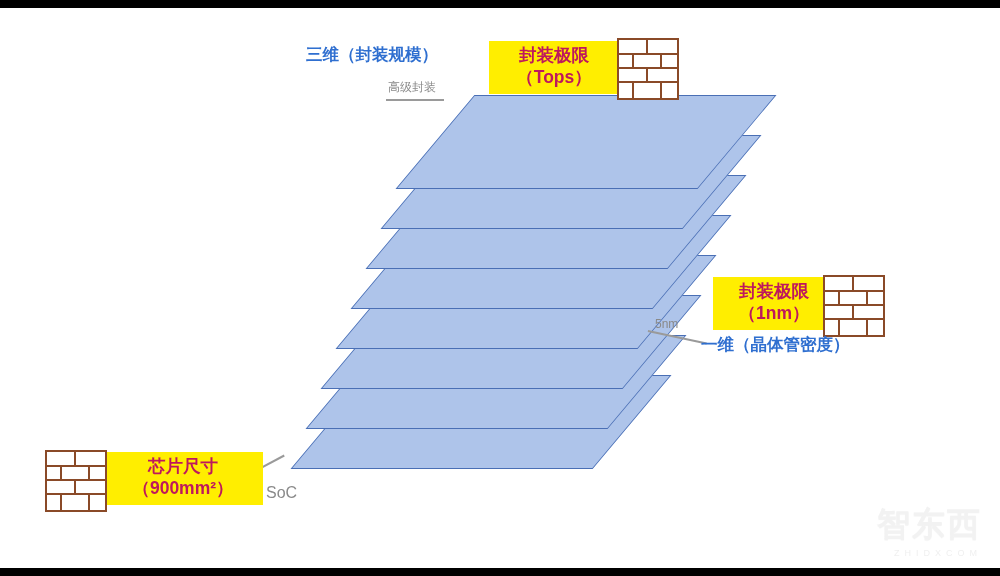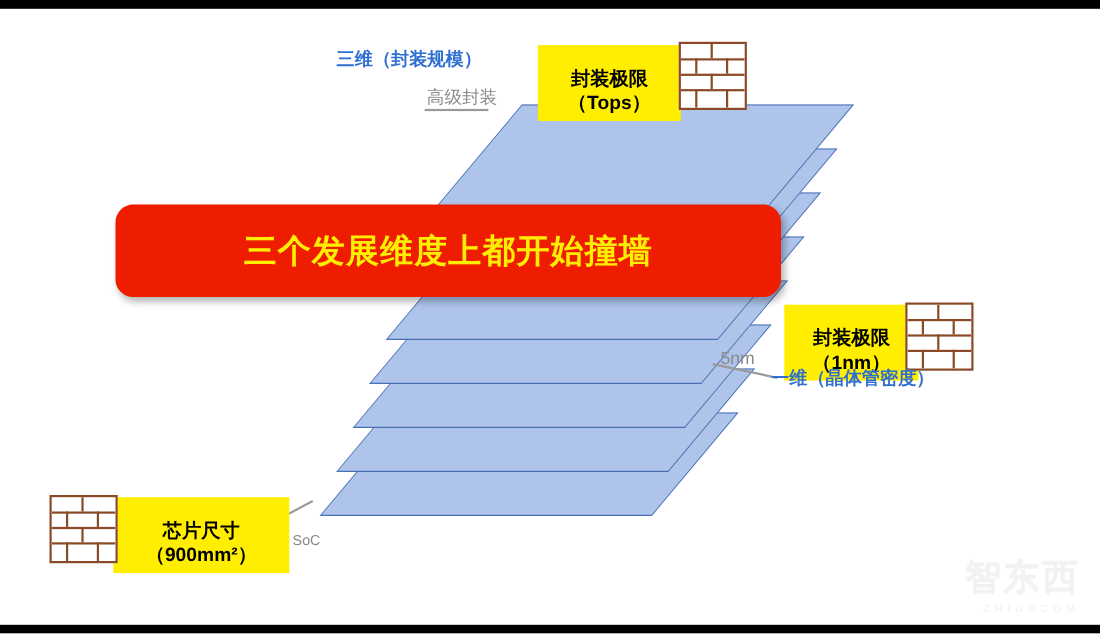--- a/index.html
+++ b/index.html
@@ -52,31 +52,31 @@
     white-space: nowrap;
     line-height: 1.25;
   }
   .blue-label {
     color: #2f6fd0;
     font-size: 16.5px;
     font-weight: 700;
   }
   .gray-label {
     color: #8a8a8a;
-    font-size: 16px;
+    font-size: 12px;
     font-weight: 400;
   }
   .yellow-box {
     position: absolute;
     background: #ffee00;
-    color: #000000;
+    color: #be185d;
     font-weight: 700;
     font-size: 17.5px;
     text-align: center;
-    padding: 20px 10px 5px;
+    padding: 4px 10px 5px;
     line-height: 1.25;
     white-space: nowrap;
   }
   
   .brick {
     position: absolute;
     background: #ffffff;
     border: 2px solid #8a4a28;
     overflow: hidden;
   }
@@ -158,23 +158,20 @@
   <div class="slab thin" style="left:375px; top:255px;"></div>
   <div class="slab thin" style="left:390px; top:215px;"></div>
   <div class="slab thin" style="left:405px; top:175px;"></div>
   <div class="slab thin" style="left:420px; top:135px;"></div>
   <div class="slab thin" style="left:435px; top:95px;"></div>
 
   <div class="connector" style="left:386px; top:99px; width:58px;"></div>
   <div class="connector" style="left:648px; top:330px; width:60px; transform:rotate(12deg);"></div>
   <div class="connector" style="left:240px; top:478px; width:50px; transform:rotate(-28deg);"></div>
 
-  <div id="banner">
-    <span>三个发展维度上都开始撞墙</span>
-  </div>
 
   <div class="lbl blue-label" style="left:306px; top:44px;">三维（封装规模）</div>
 
   <div class="lbl gray-label" style="left:388px; top:80px;">高级封装</div>
 
   <div class="yellow-box" style="left:489px; top:41px; width:110px;">
     <div>封装极限</div>
     <div>（Tops）</div>
   </div>
 
@@ -221,21 +218,21 @@
     <div class="row" style="top:27px;"></div>
     <div class="row" style="top:41px;"></div>
     <div class="vert" style="left:27px; top:0px; height:13px;"></div>
     <div class="vert" style="left:13px; top:13px; height:14px;"></div>
     <div class="vert" style="left:41px; top:13px; height:14px;"></div>
     <div class="vert" style="left:27px; top:27px; height:14px;"></div>
     <div class="vert" style="left:13px; top:41px; height:17px;"></div>
     <div class="vert" style="left:41px; top:41px; height:17px;"></div>
   </div>
 
-  <div class="lbl gray-label" style="left:266px; top:483px; font-size:13px;">SoC</div>
+  <div class="lbl gray-label" style="left:266px; top:483px; font-size:16px;">SoC</div>
 
 
   <div id="watermark">
     <div class="wm-main">智东西</div>
     <div class="wm-sub">ZHIDXCOM</div>
   </div>
 
 </div>
 
 </body></html>

